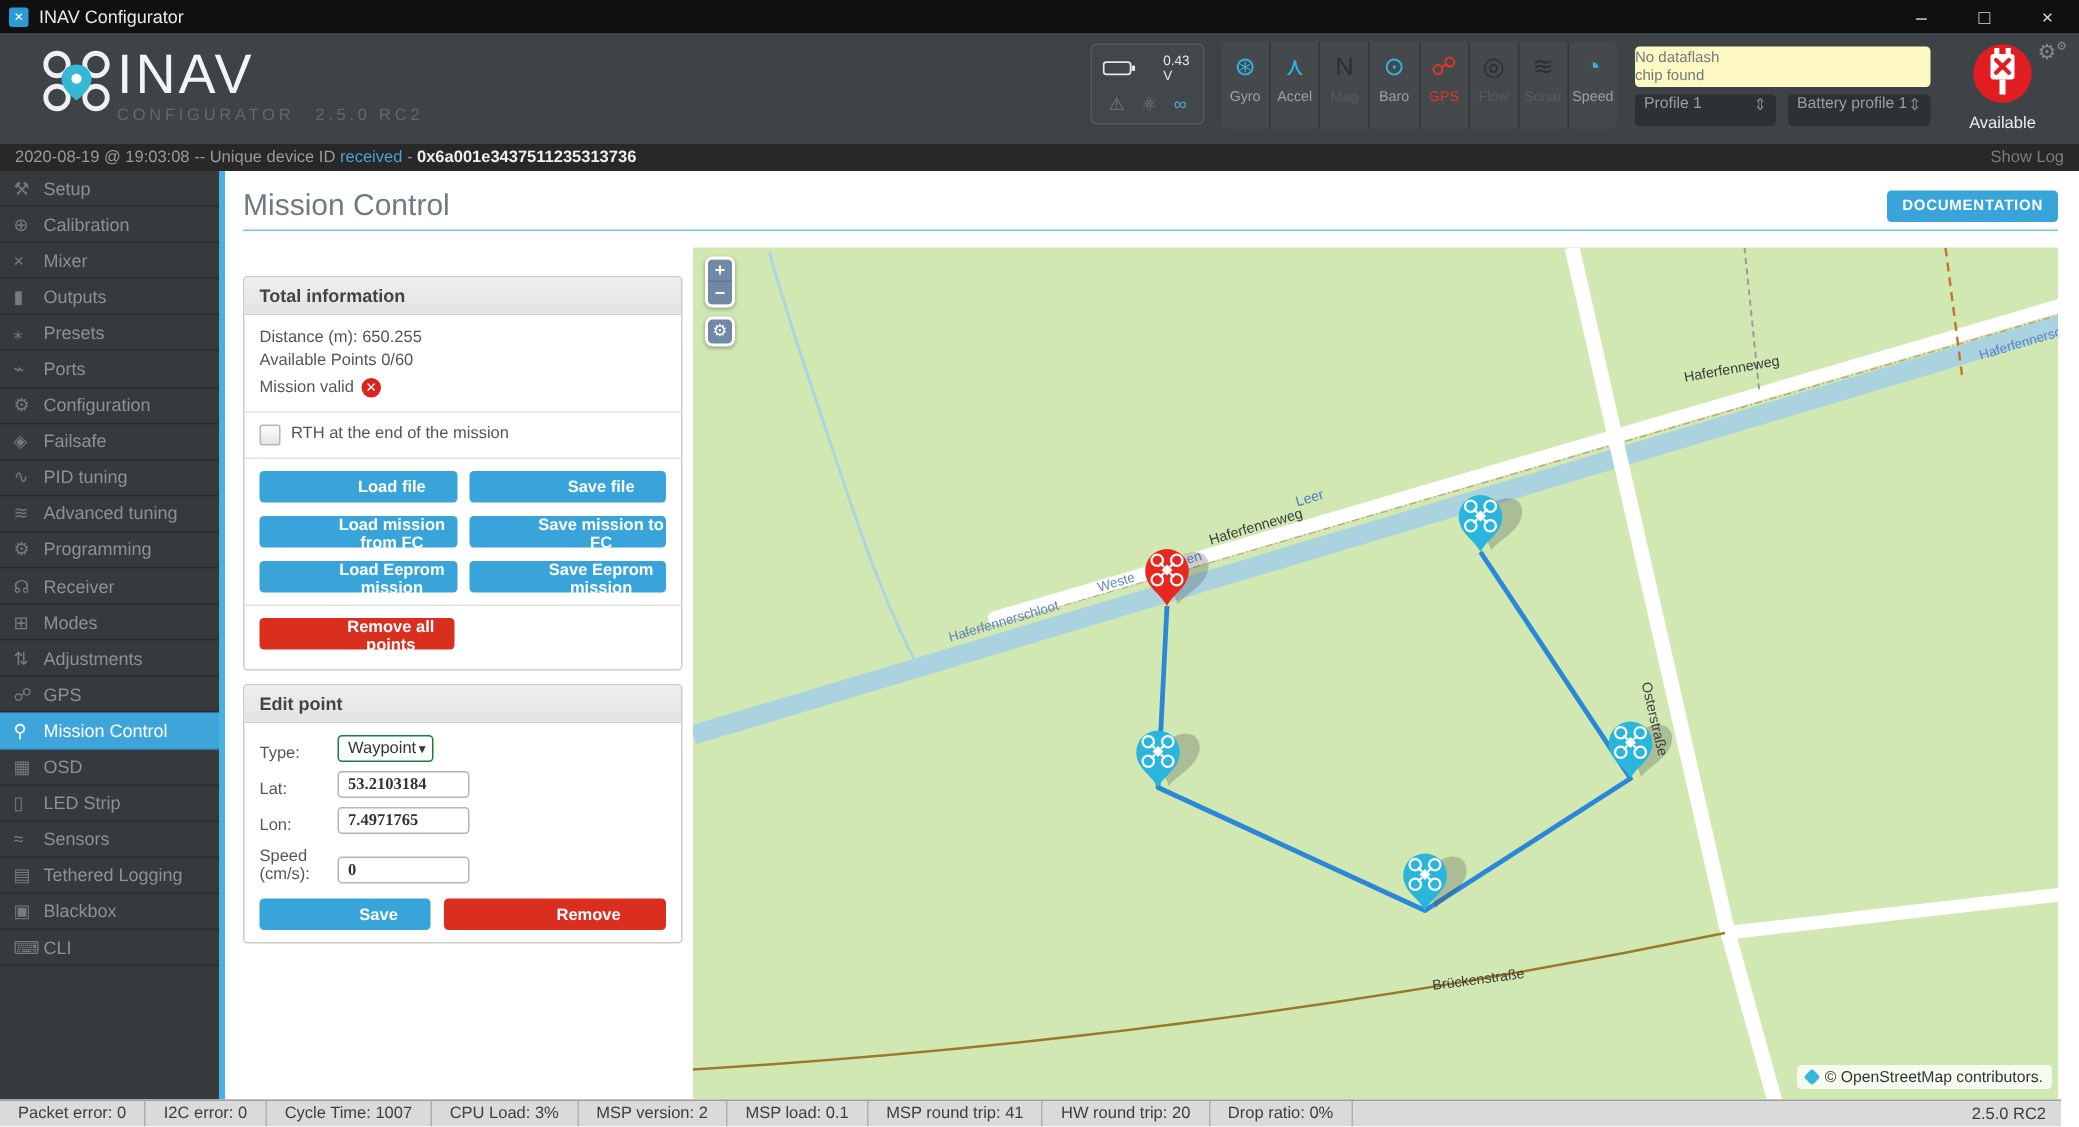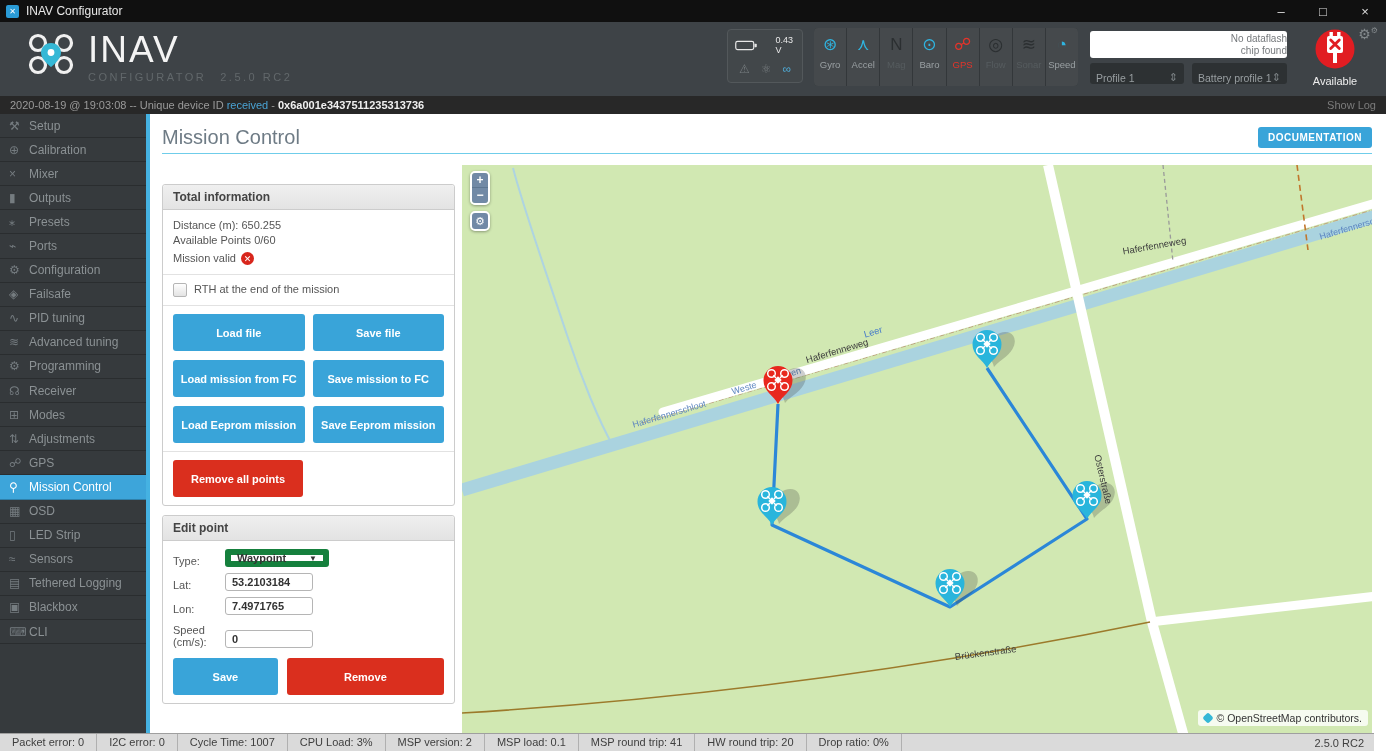--- a/index.html
+++ b/index.html
@@ -10,21 +10,21 @@
   .titlebar { position:absolute; left:0; top:0; right:0; height:22px; background:#101010; color:#e8e8e8;
               display:flex; align-items:center; font-size:12px; }
   .app-icon { width:13px; height:13px; background:#2a9bd6; border-radius:2px; margin:0 7px 0 6px;
               display:inline-flex; align-items:center; justify-content:center; color:#fff; font-size:8px; }
   .win-controls { margin-left:auto; display:flex; }
   .win-controls span { width:42px; text-align:center; color:#ddd; font-size:13px; cursor:default; }
 
   
   .header { position:absolute; left:0; top:22px; right:0; height:74px; background:#3e4347; }
   .logo { position:absolute; left:26px; top:8px; display:flex; }
-  .logo-text { margin-left:10px; }
+  .logo-text { }
   .logo-name { font-size:37px; font-weight:300; color:#f4f4f4; letter-spacing:2px; line-height:40px; }
   .logo-sub { font-size:11px; color:#62686b; letter-spacing:2.5px; margin-top:1px; }
   .logo-sub span { margin-right:14px;text-align:center; }
 
   .battery-tile { position:absolute; left:727px; top:7px; width:76px; height:54px; background:#42474a;
                   border:1px solid #53585b; border-radius:4px; padding:5px 7px; }
   .bat-row1 { display:flex; align-items:center; }
   .bat-text { color:#e8e8e8; font-size:9px; margin-left:18px; }
   .bat-row2 { display:flex; justify-content:space-between; margin-top:7px; padding:0 4px; font-size:12px; }
   .bat-row2 .g { color:#787e81; } .bat-row2 .b { color:#4fa8d2; }
@@ -33,24 +33,24 @@
                border-radius:4px; overflow:hidden; }
   .sensor { flex:1 1 0; background:#45494c; margin-right:1px; display:flex; flex-direction:column; align-items:center;
             padding-top:6px; }
   .sensor:last-child { margin-right:0; }
   .sensor .ic { font-size:17px; line-height:22px; }
   .sensor .lb { font-size:9.5px; margin-top:3px; }
   .sensor.active .ic { color:#2fb4e0; } .sensor.active .lb { color:#9aa0a3; }
   .sensor.alert .ic  { color:#e3342a; } .sensor.alert .lb  { color:#e3342a; }
   .sensor.off .ic    { color:#2b2f31; } .sensor.off .lb    { color:#565c5f; }
 
-  .dataflash { position:absolute; left:1090px; top:9px; width:197px; height:27px; background:#ffffff;
-               border-radius:3px; color:#75797c; font-size:10px; line-height:12px; text-align:right; padding-top:2px; }
+  .dataflash { position:absolute; left:1090px; top:9px; width:197px; height:27px; background:#fef9c3;
+               border-radius:3px; color:#75797c; font-size:10px; line-height:12px; text-align:left; padding-top:2px; }
   .hsel { position:absolute; top:41px; height:21px; background:#2d3133; border-radius:3px; color:#989ea1;
-          font-size:10.5px; display:flex; align-items:flex-end; padding:0 6px; }
+          font-size:10.5px; display:flex; align-items:flex-start; padding:0 6px; }
   .hsel .caret { margin-left:auto; color:#7d8386; font-size:11px; }
   #profile-sel { left:1090px; width:94px; }
   #batprofile-sel { left:1192px; width:95px; }
 
   .disconnect { position:absolute; left:1305px; top:7px; width:60px; text-align:center; }
   .disconnect .lbl { color:#eee; font-size:11px; margin-top:2px; }
   .hgear { position:absolute; right:8px; top:4px; color:#82888b; font-size:14px; }
   .hgear sup { font-size:8px; }
 
   
@@ -81,31 +81,31 @@
   .panel-b { padding:8px 10px; }
   .info-line { font-size:11px; color:#555; line-height:15px; }
   .mv-row { display:flex; align-items:center; margin-top:3px; }
   .mv-x { display:inline-flex; width:13px; height:13px; border-radius:50%; background:#d8261c; color:#fff;
           font-size:9px; font-weight:bold; align-items:center; justify-content:center; margin-left:5px; }
   .hr { height:1px; background:#e2e2e2; margin:8px -10px; }
   .chk-row { display:flex; align-items:flex-start; font-size:11px; color:#555; }
   .chk { width:14px; height:14px; border:1px solid #b5b5b5; border-radius:2px;
          background:linear-gradient(#fefefe,#e3e3e3); margin-right:7px; }
   .btn-grid { display:grid; grid-template-columns:1fr 1fr; gap:9px 8px; }
-  .btn { border:none; border-radius:3px; color:#fff; font-size:11px; font-weight:bold; height:37px;
-         cursor:pointer; font-family:inherit; }
+  .btn { border:none; border-radius:3px; color:#fff; font-size:11px; font-weight:bold; height:21px;
+         cursor:pointer; font-family:inherit;padding-left:45px; }
   .btn.blue { background:#39a4d9; } .btn.red { background:#da2f1e; }
   .remove-all { width:48%; }
 
   .ep-row { display:flex; align-items:flex-end; margin-bottom:6px; }
   .ep-lbl { width:52px; font-size:11px; color:#555; padding-top:3px; }
   .ep-input { width:88px; height:18px; border:1px solid #b5b5b5; border-radius:3px; font-size:11px;
-              font-weight:bold; color:#333; padding:0 6px; font-family:Liberation Sans, sans-serif; }
-  .ep-select { width:104px; height:18px; border:6px solid #15803d; border-radius:3px; font-size:11px;
-               color:#333; padding:0 6px; display:flex; align-items:center; background:#fff;font-weight:bold; }
+              font-weight:bold; color:#333; padding:0 6px; font-family:Liberation Serif, serif; }
+  .ep-select { width:64px; height:18px; border:1px solid #15803d; border-radius:3px; font-size:11px;
+               color:#333; padding:0 6px; display:flex; align-items:center; background:#fff; }
   .ep-select .caret { margin-left:auto; font-size:8px; }
   .ep-btns { display:flex; gap:9px; margin-top:10px; }
   .ep-btns .blue { flex:2; } .ep-btns .red { flex:3; }
 
   
   .map { position:absolute; left:312px; top:51px; width:910px; bottom:0; background:#d1e8b2; overflow:hidden; }
   .map svg { position:absolute; left:0; top:0; }
   .zoomctl { position:absolute; left:8px; top:6px; width:20px; border:2px solid #fff; border-radius:5px;
              overflow:hidden; box-shadow:0 1px 3px rgba(0,0,0,.35); }
   .zoomctl div { height:15px; background:#7189a6; color:#fff; font-weight:bold; font-size:12px; line-height:14px;

